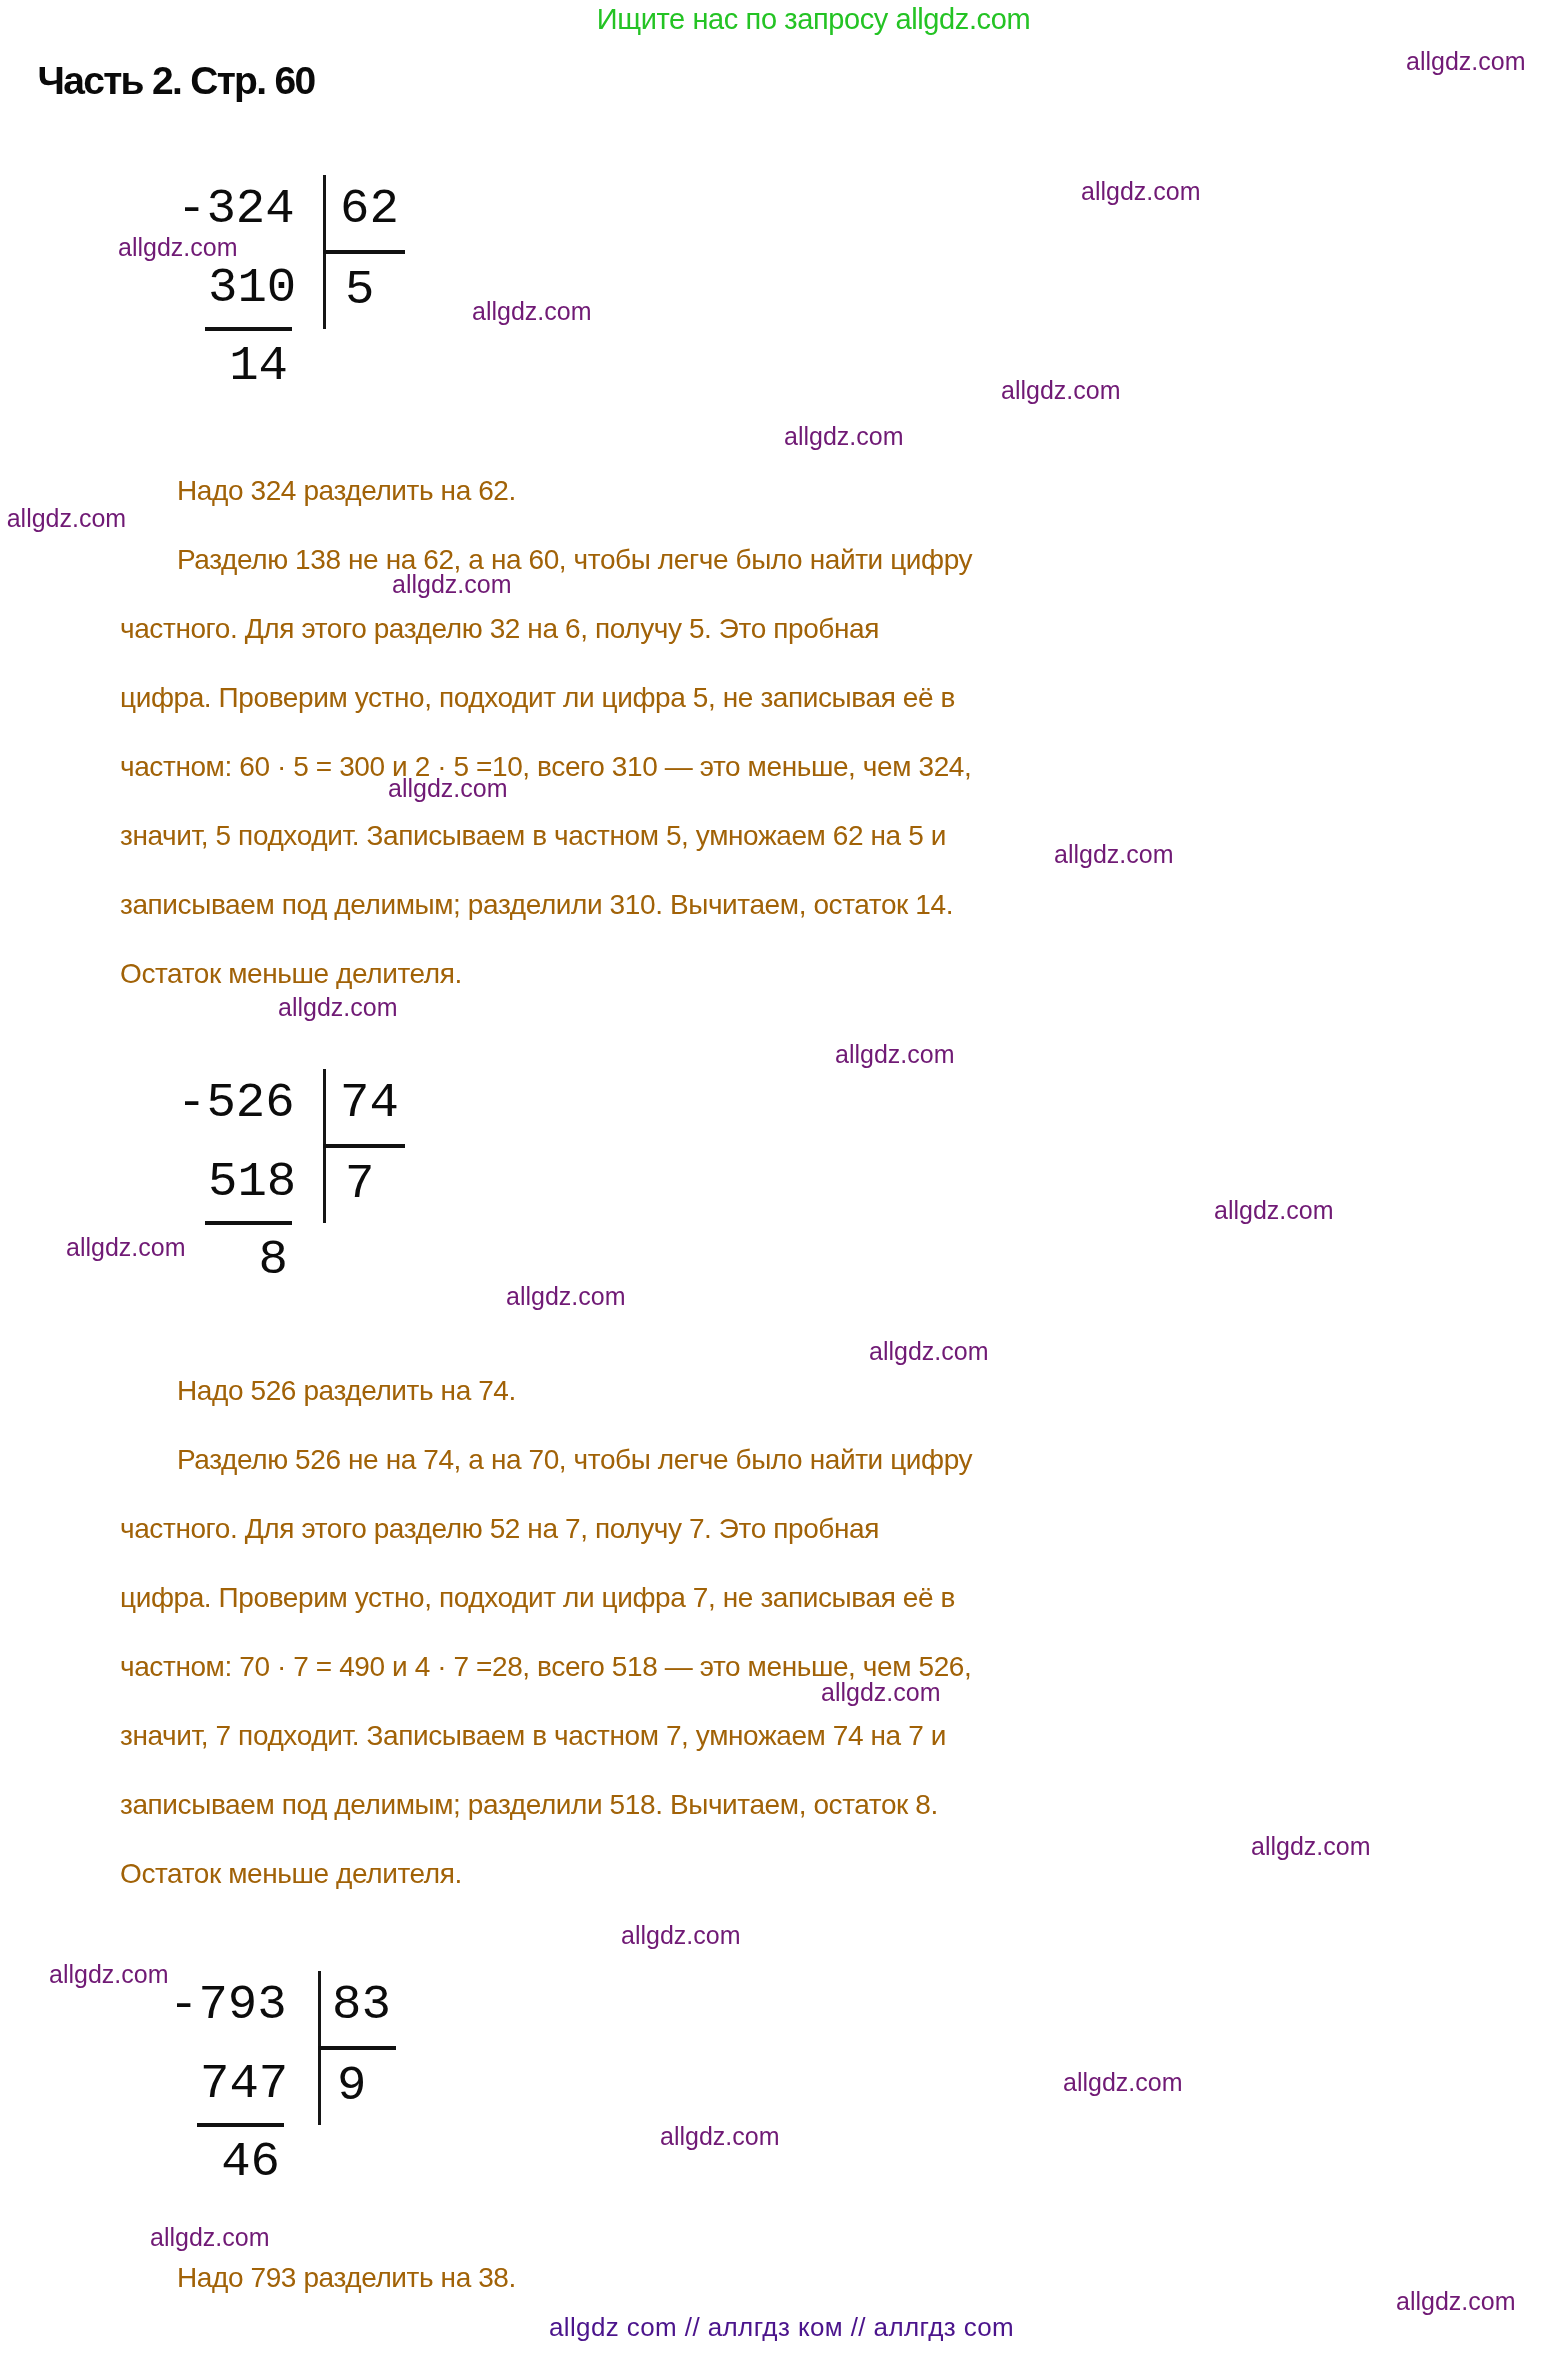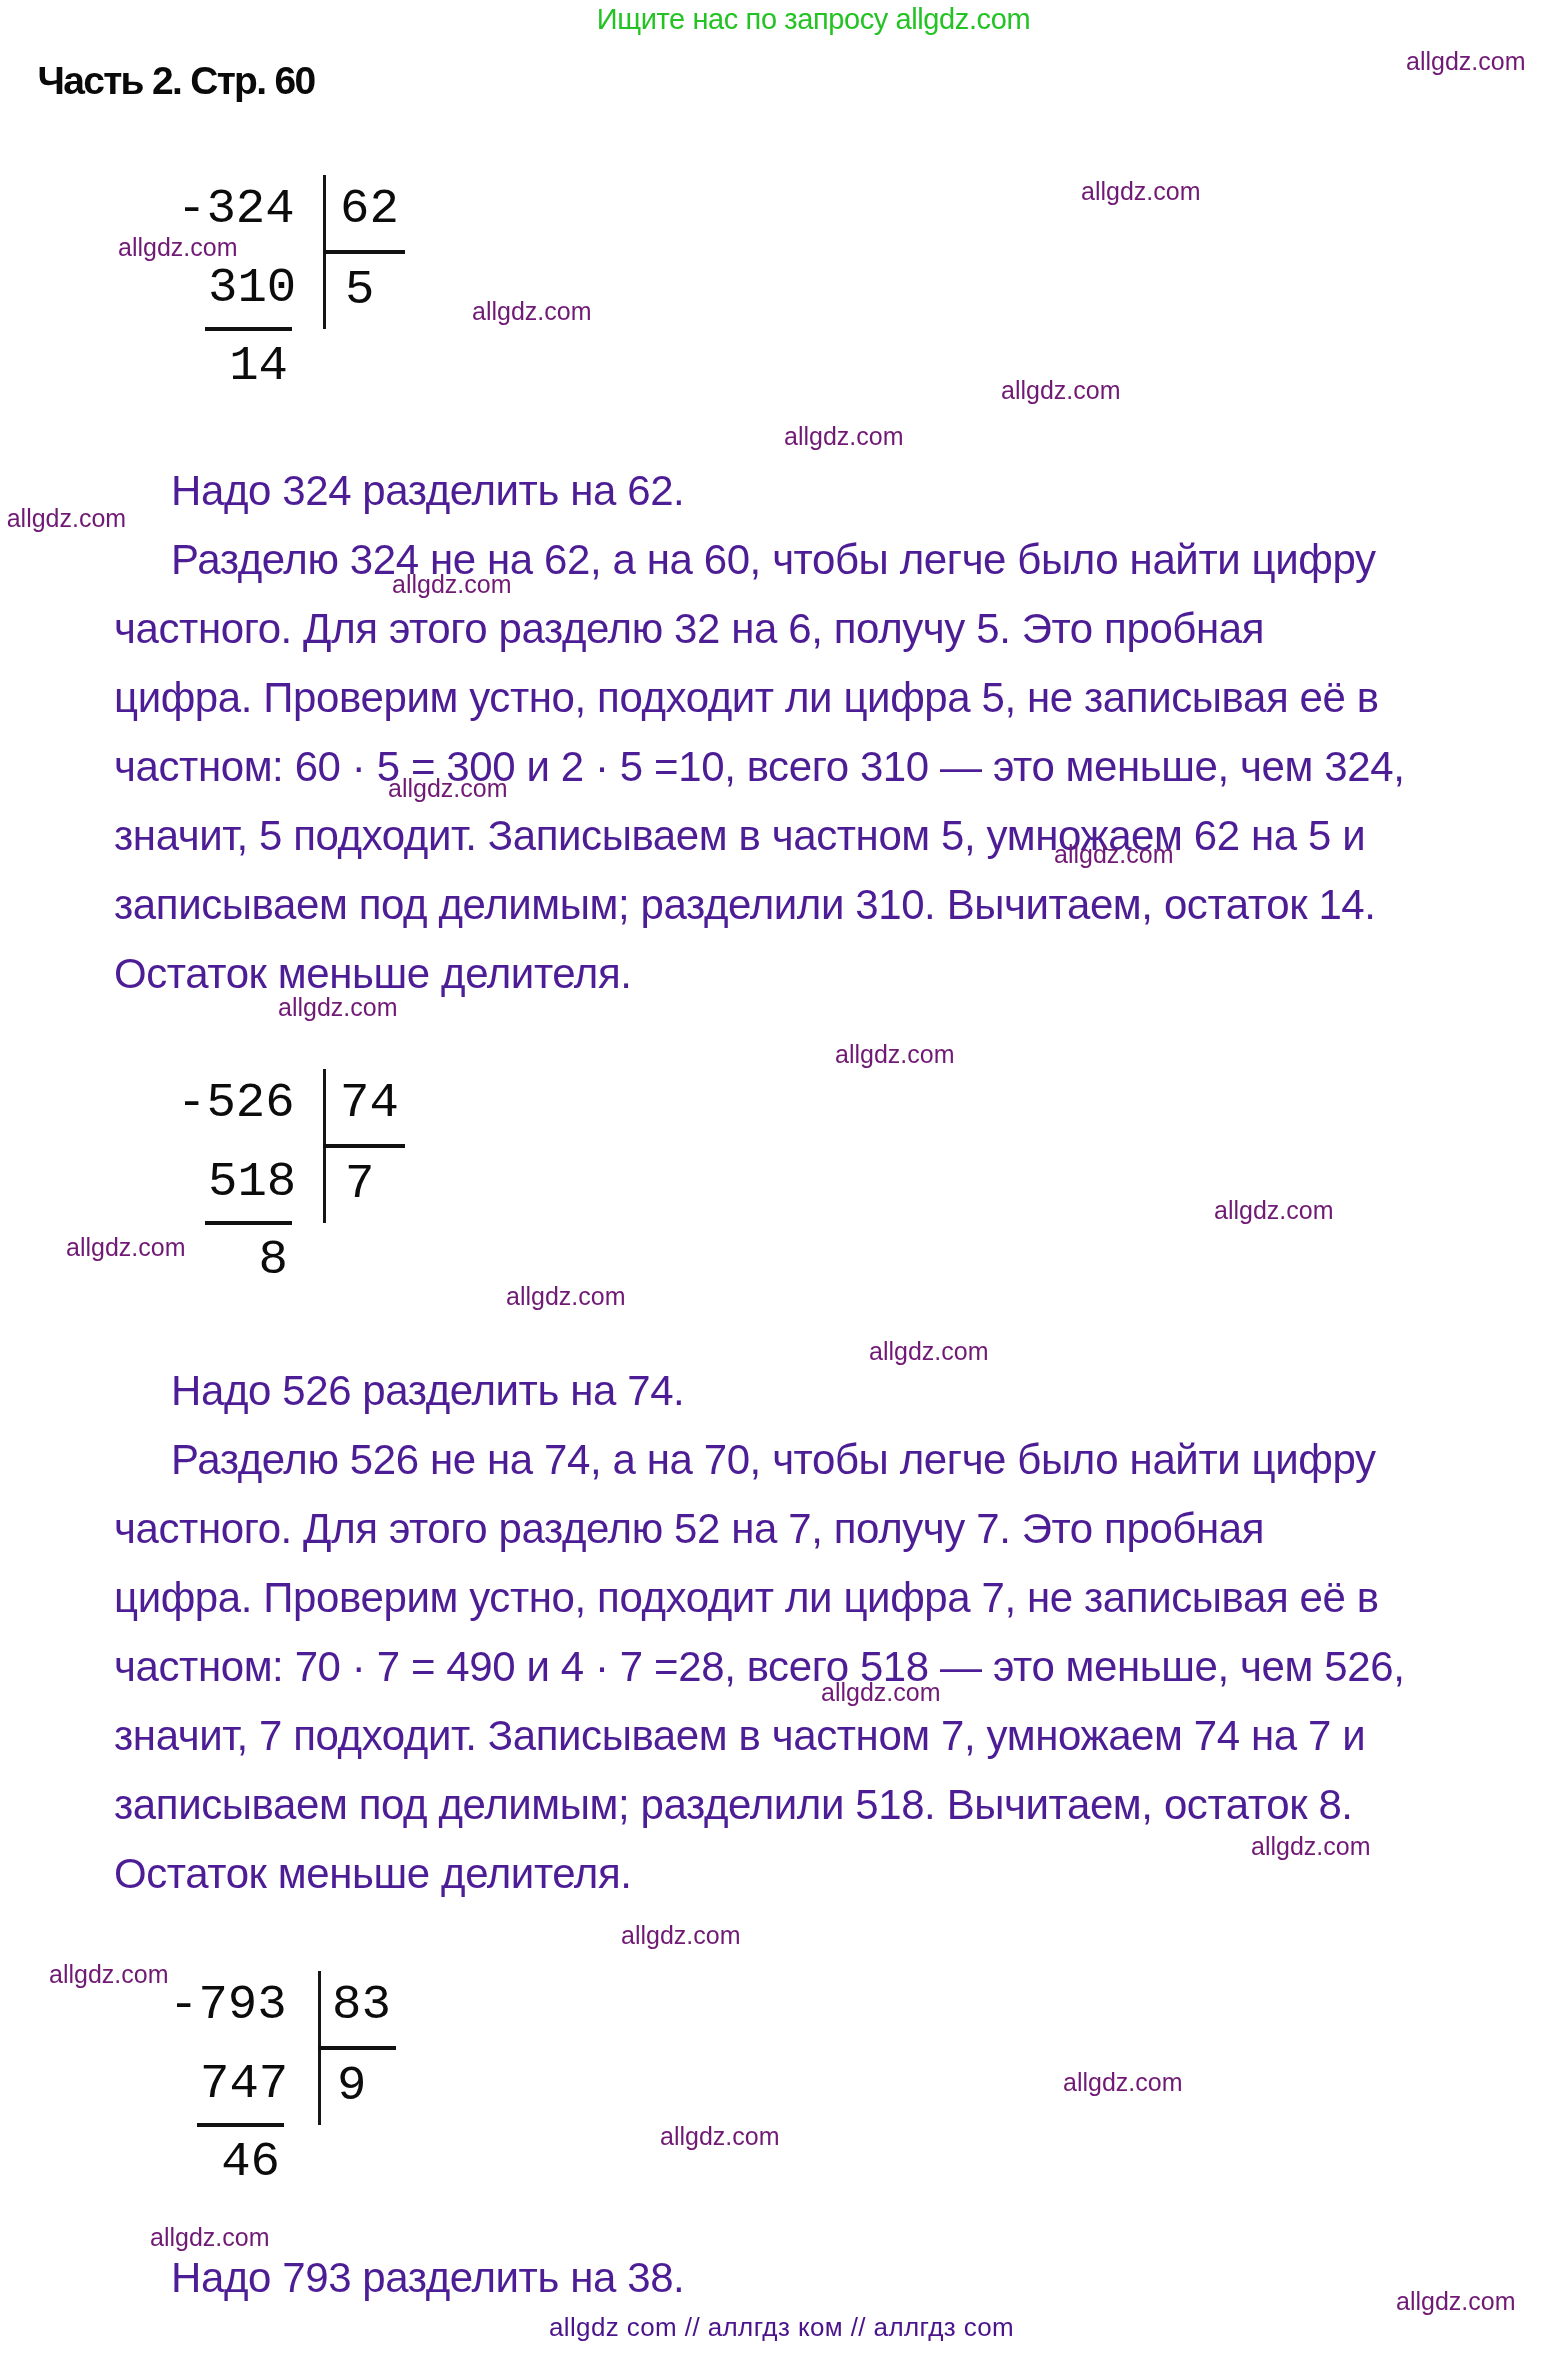--- a/index.html
+++ b/index.html
@@ -28,22 +28,22 @@
   .product{left:65px;top:91px;}
   .quotient{left:202px;top:93px;}
   .remainder{left:65px;top:169px;width:80px;text-align:right;}
   .vline{position:absolute;left:180px;top:1.7px;width:3.4px;height:154px;background:#161616;}
   .barA{position:absolute;left:180px;top:77px;width:82px;height:4.2px;background:#111;}
   .barB{position:absolute;left:62px;top:154px;width:87px;height:4.2px;background:#111;}
   .division.d3 .vline{left:183px;}
   .division.d3 .barA{left:183px;width:78px;}
   
   .para{
-    position:absolute;left:114px;width:1434px;
-    font-size:42px;line-height:69px;letter-spacing:-0.4px;color:#4c1d95;
+    position:absolute;left:120px;width:1434px;
+    font-size:28px;line-height:69px;letter-spacing:-0.4px;color:#a16207;
     white-space:nowrap;
   }
   .para .line{height:69px;}
   .para .indent{padding-left:57px;}
   
   .wm{
     position:absolute;font-size:25px;color:#701a75;letter-spacing:0;
     white-space:nowrap;
   }
   
@@ -87,21 +87,21 @@
   <div class="vline"></div>
   <div class="barA"></div>
   <span class="product">747</span>
   <span class="quotient">9</span>
   <div class="barB"></div>
   <span class="remainder">46</span>
 </div>
 
 <div class="para" style="top:456px;">
   <div class="line indent">Надо 324 разделить на 62.</div>
-  <div class="line indent">Разделю 324 не на 62, а на 60, чтобы легче было найти цифру</div>
+  <div class="line indent">Разделю 138 не на 62, а на 60, чтобы легче было найти цифру</div>
   <div class="line">частного. Для этого разделю 32 на 6, получу 5. Это пробная</div>
   <div class="line">цифра. Проверим устно, подходит ли цифра 5, не записывая её в</div>
   <div class="line">частном: 60 · 5 = 300 и 2 · 5 =10, всего 310 — это меньше, чем 324,</div>
   <div class="line">значит, 5 подходит. Записываем в частном 5, умножаем 62 на 5 и</div>
   <div class="line">записываем под делимым; разделили 310. Вычитаем, остаток 14.</div>
   <div class="line">Остаток меньше делителя.</div>
 </div>
 
 <div class="para" style="top:1356px;">
   <div class="line indent">Надо 526 разделить на 74.</div>

